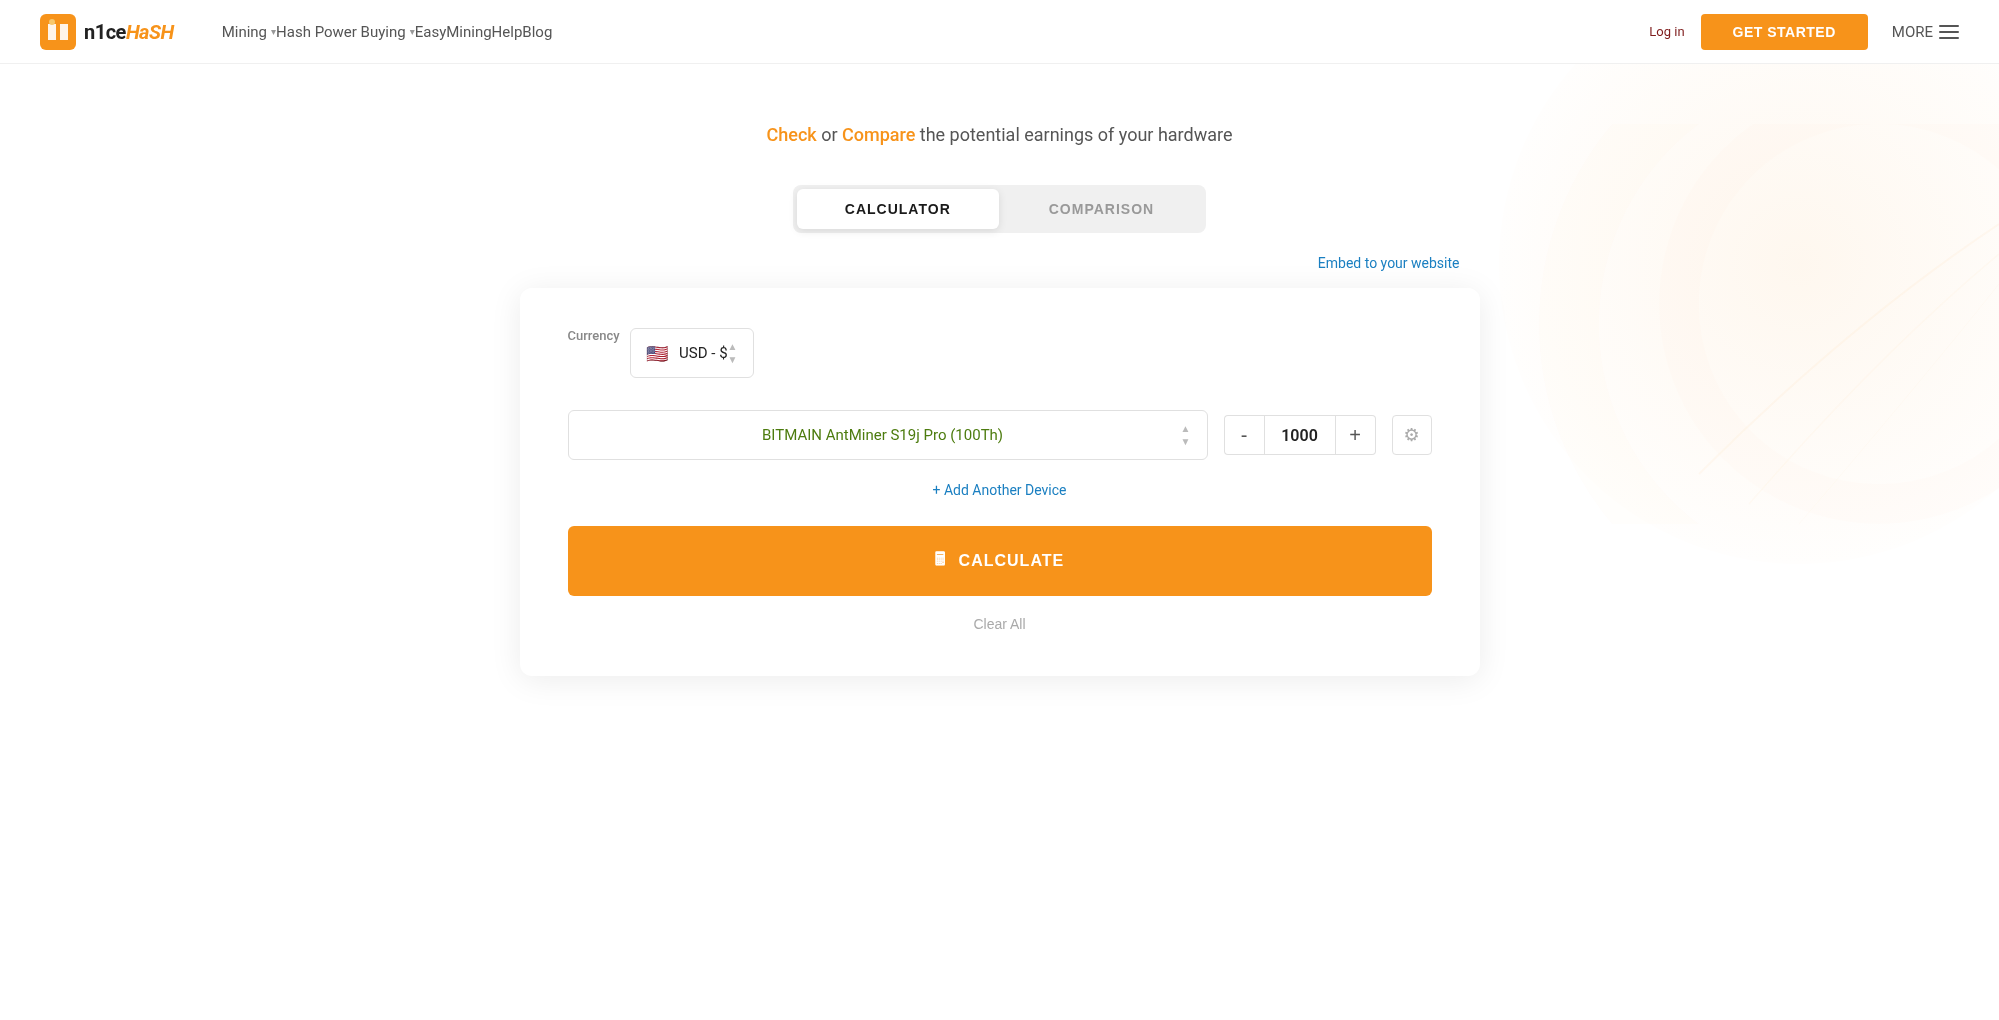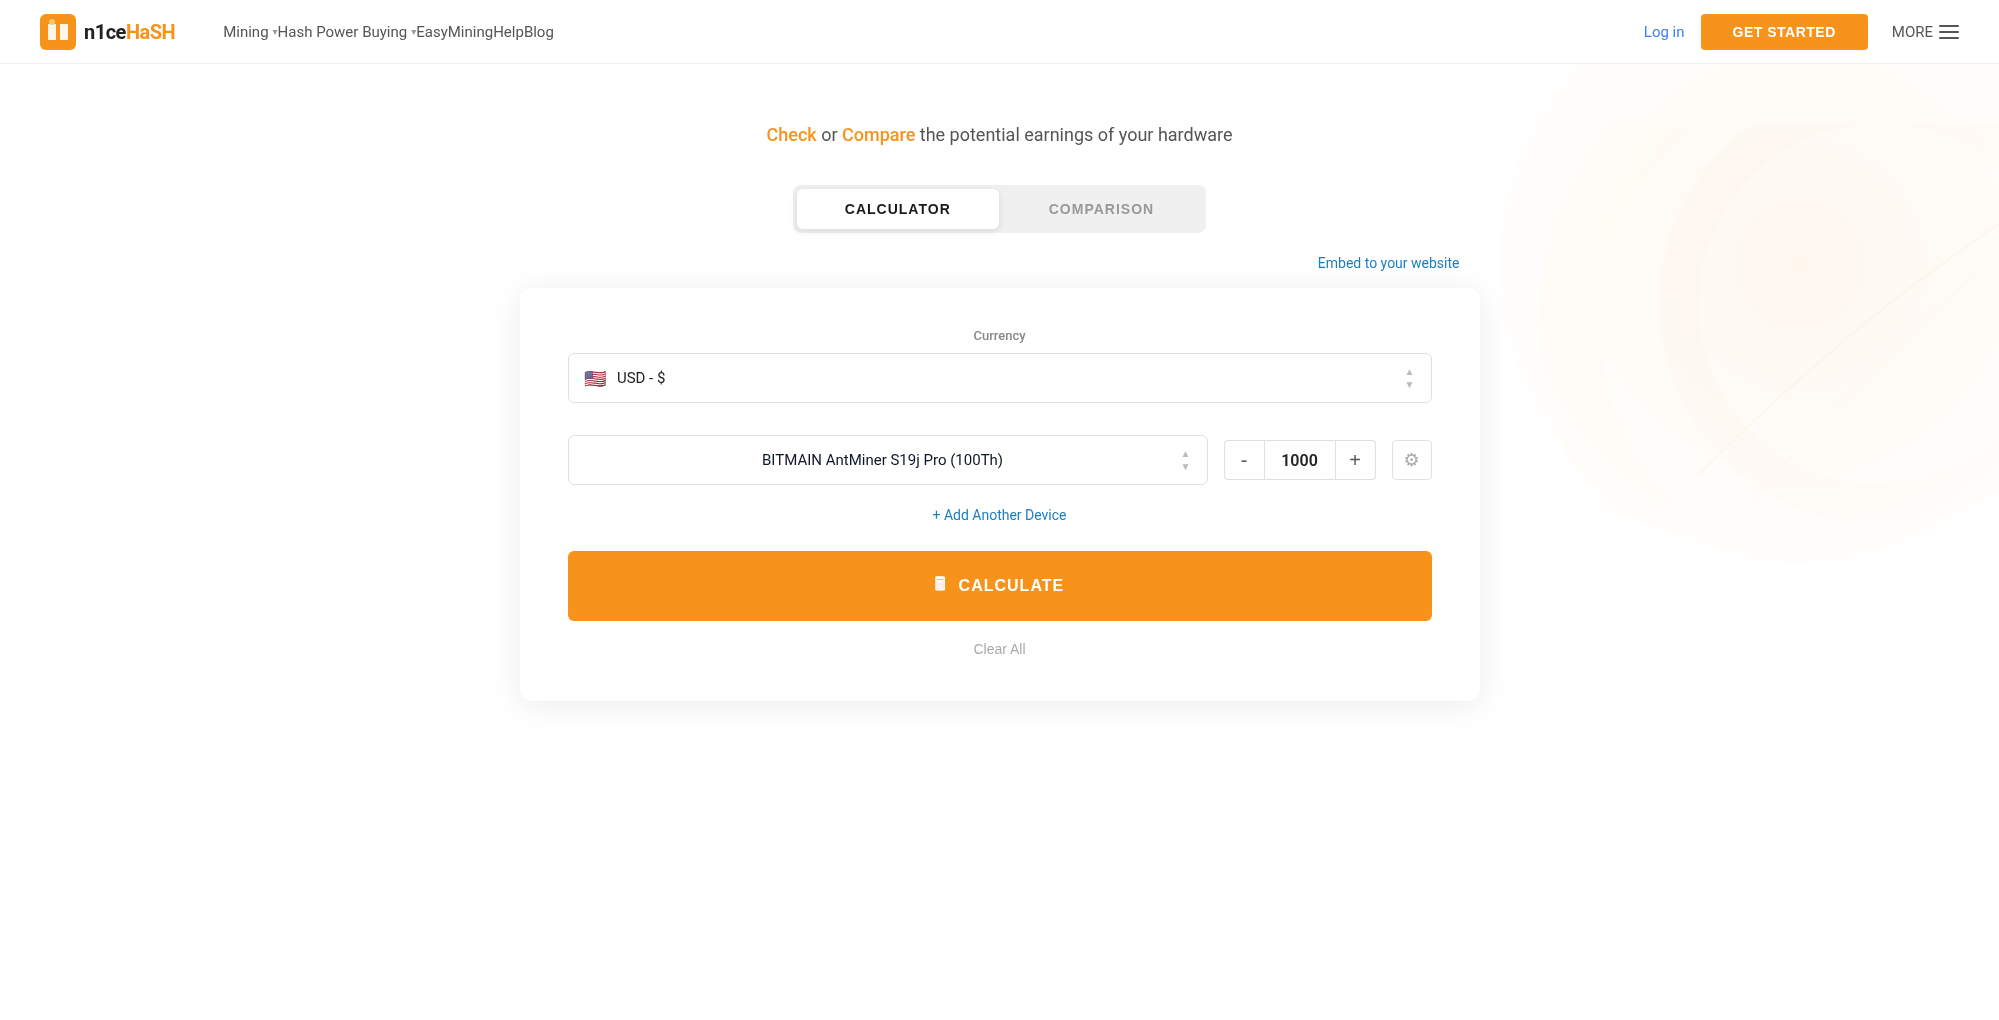--- a/index.html
+++ b/index.html
@@ -31,21 +31,21 @@
     .logo-icon {
       width: 36px;
       height: 36px;
     }
     .logo-text {
       font-size: 20px;
       font-weight: 700;
       color: #222;
       letter-spacing: -0.5px;
     }
-    .logo-text span { color: #f7931a; }
+    .logo-text span { color: #f7931a; font-style: italic; }
     .nav-links {
       display: flex;
       align-items: center;
       flex: 1;
     }
     .nav-link {
       font-size: 15px;
       color: #555;
       text-decoration: none;
       display: flex;
@@ -56,22 +56,22 @@
     .chevron {
       font-size: 10px;
       color: #999;
     }
     .nav-actions {
       display: flex;
       align-items: center;
       gap: 16px;
     }
     .login-btn {
-      font-size: 15px;
-      color: #3b82f6;
+      font-size: 13px;
+      color: #7f1d1d;
       cursor: pointer;
       text-decoration: none;
       margin-left: 28px;
     }
     .get-started-btn {
       background: #f7931a;
       color: #fff;
       font-size: 14px;
       font-weight: 700;
       border: none;
@@ -200,21 +200,21 @@
       margin: 0 auto 40px;
       padding: 40px 48px;
     }
     .form-row {
       display: flex;
       gap: 32px;
       margin-bottom: 32px;
     }
     .form-group {
       display: flex;
-      flex-direction: column;
+      flex-direction: row;
       gap: 10px;
     }
     .form-group.currency { flex: 1; }
     .form-group.el-costs { flex: 1; }
     .form-label {
       font-size: 13px;
       color: #888;
       font-weight: 500;
     }
     .select-wrapper {
@@ -306,21 +306,21 @@
     .device-select-wrapper select {
       position: absolute;
       inset: 0;
       opacity: 0;
       width: 100%;
       cursor: pointer;
     }
     .device-display {
       flex: 1;
       font-size: 15px;
-      color: #0f172a;
+      color: #4d7c0f;
     }
     .device-arrows {
       display: flex;
       flex-direction: column;
       gap: 2px;
       color: #bbb;
       font-size: 10px;
     }
 
     .num-devices {

